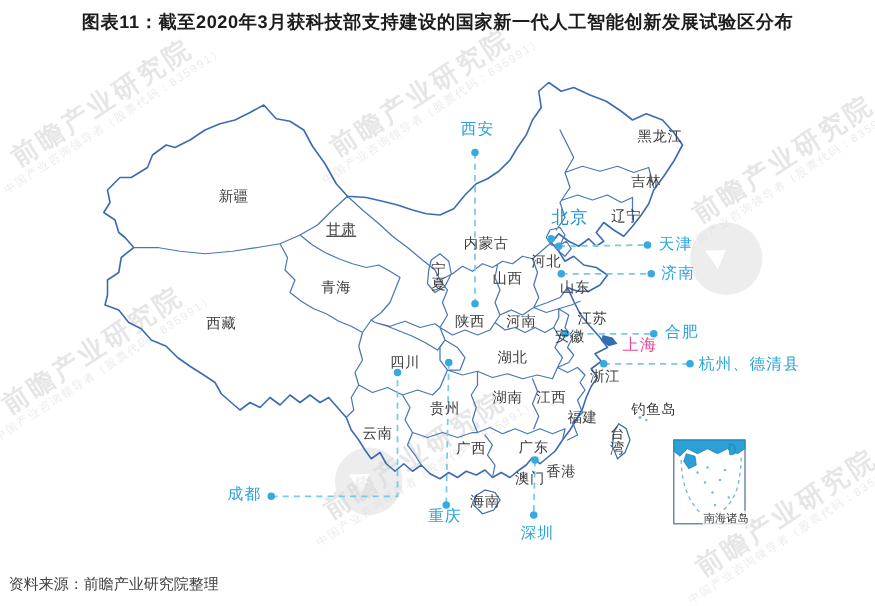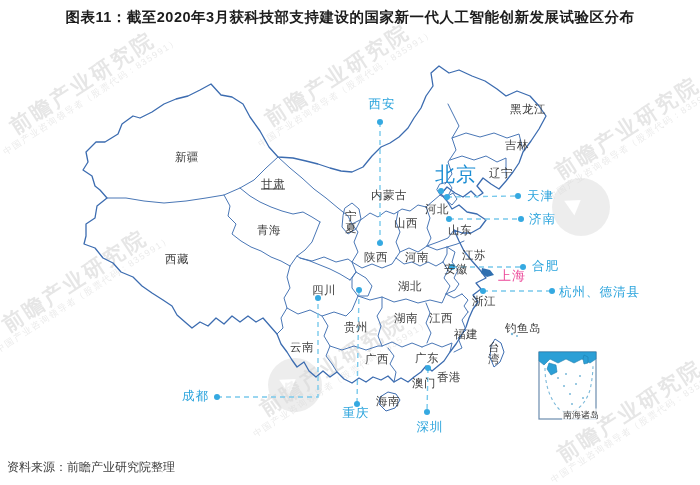--- a/index.html
+++ b/index.html
@@ -30,21 +30,21 @@
   .inset-frame{fill:#ffffff;stroke:#6b8cae;stroke-width:1.2;}
   .inset-land{fill:#2b9fd6;stroke:#1f7fb0;stroke-width:.6;}
   .ninedash{fill:none;stroke:#7ab8d9;stroke-width:1.1;stroke-dasharray:3 3;}
   .inset-isle{fill:#7ab8d9;}
 
   
   .prov{position:absolute;transform:translate(-50%,-50%);font-size:11.5px;color:#3c3c3c;
         white-space:nowrap;letter-spacing:.5px;}
   .prov.vert{white-space:normal;width:13px;line-height:12px;text-align:center;word-break:break-all;}
   .zone{position:absolute;font-weight:normal;font-size:12.5px;color:#29a3dc;white-space:nowrap;letter-spacing:1px;}
-  .zone.beijing{font-size:20px;color:#1d8ed3;letter-spacing:1px;}
+  .zone.beijing{font-size:14px;color:#1d8ed3;letter-spacing:1px;}
   .zone.shanghai{font-size:13px;color:#ec4899;}
   .a-center{transform:translate(-50%,-50%);}
   .a-start{transform:translate(0,-50%);}
   .a-end{transform:translate(-100%,-50%);}
 
   .inset-label{position:absolute;transform:translate(-50%,-50%);font-size:9px;color:#3c3c3c;
         background:rgba(255,255,255,.75);padding:0 1px;white-space:nowrap;}
 
   
   .source{position:absolute;left:7px;top:459px;font-size:12px;color:#404040;}

